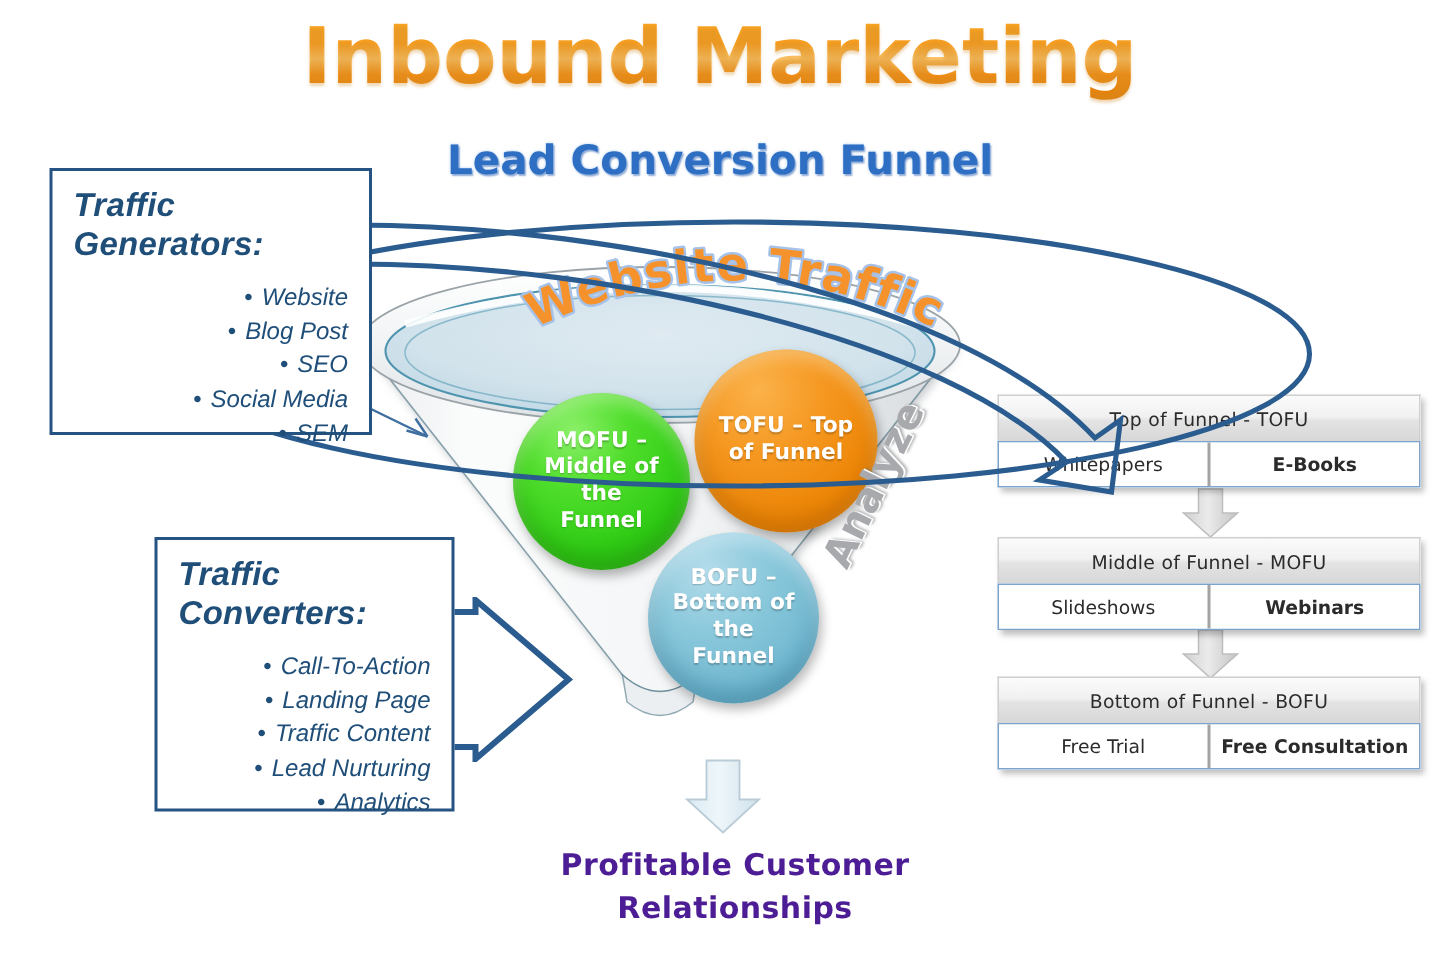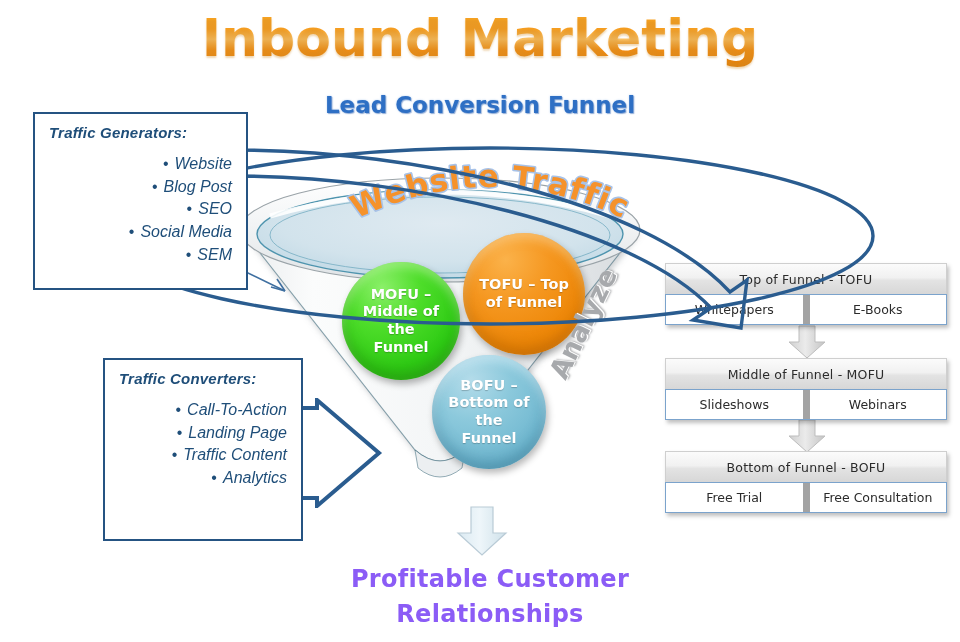--- a/index.html
+++ b/index.html
@@ -20,32 +20,32 @@
     text-shadow:0 2px 2px rgba(210,140,40,.35);
   }
   #main-title-shadow{
     position:absolute;left:0;top:8px;width:960px;text-align:center;
     font-size:52px;font-weight:bold;color:#E8A23A;z-index:-1;
     font-family:"DejaVu Sans", sans-serif;
     -webkit-text-stroke:3px #F2B35A;
   }
   #sub-title{
     position:absolute;left:0;top:92px;width:960px;text-align:center;
-    font-size:23px;font-weight:bold;color:#2E6FC4;
+    font-size:27px;font-weight:bold;color:#2E6FC4;
     font-family:"DejaVu Sans", sans-serif;
     text-shadow:1px 1px 1px rgba(40,90,170,.45),0 0 2px rgba(120,170,230,.6);
   }
 
   
   .info-box{
     position:absolute;border:2.5px solid #255382;background:#ffffff;
     padding:10px 14px 12px 14px;box-sizing:border-box;z-index:30;
   }
   .info-title{
-    font-size:15px;font-weight:bold;font-style:italic;color:#1F4E79;
+    font-size:22px;font-weight:bold;font-style:italic;color:#1F4E79;
     margin-bottom:12px;letter-spacing:.2px;
   }
   .info-list{margin:0;padding:0;list-style:none;}
   .info-list li{
     font-size:16px;font-style:italic;color:#1F4E79;line-height:1.42;
     white-space:nowrap;
     text-align:right;
   }
   .info-list li::before{content:"\2022";margin-right:6px;font-style:normal;}
   #box-generators{left:33px;top:112px;width:215px;height:178px;}
@@ -91,21 +91,21 @@
     position:absolute;left:543px;top:370px;z-index:21;
     font-family:"DejaVu Sans", sans-serif;font-size:27px;font-weight:bold;
     color:#A7A9AC;transform:rotate(-64deg);transform-origin:left top;
     text-shadow:1px 1px 0 #ffffff,2px 2px 2px rgba(110,112,115,.55);
     white-space:nowrap;
   }
 
   
   #outcome{
     position:absolute;left:300px;top:562px;width:380px;text-align:center;
-    font-size:24px;font-weight:bold;color:#8b5cf6;line-height:1.45;
+    font-size:20px;font-weight:bold;color:#4c1d95;line-height:1.45;
     font-family:"DejaVu Sans", sans-serif;letter-spacing:.3px;
   }
 
   
   .stage{
     position:absolute;left:665px;width:282px;z-index:25;
     box-shadow:2px 3px 4px rgba(0,0,0,.25);
   }
   .stage-head{
     height:30px;display:flex;align-items:center;justify-content:center;
@@ -113,21 +113,21 @@
     background:linear-gradient(180deg,#fbfbfb 0%,#f1f1f1 45%,#e3e3e3 55%,#d7d7d7 100%);
     border:1px solid #cfcfcf;border-bottom:none;
     font-family:"DejaVu Sans", sans-serif;
   }
   .stage-row{display:flex;border:1px solid #7BA3CC;background:#fff;}
   .stage-cell{
     flex:1;height:29px;display:flex;align-items:center;justify-content:center;
     font-size:12.5px;color:#2b2b2b;background:#ffffff;
     font-family:"DejaVu Sans", sans-serif;
   }
-  .stage-cell+.stage-cell{border-left:7px solid #a3a3a3;}
+  .stage-cell+.stage-cell{border-left:2px solid #a3a3a3;font-weight:bold;}
   #stage-tofu{top:263px;}
   #stage-mofu{top:358px;}
   #stage-bofu{top:451px;}
 
   .stage-arrow{position:absolute;left:787px;width:40px;height:34px;z-index:24;}
   #arrow-tofu-mofu{top:325px;}
   #arrow-mofu-bofu{top:419px;}
 
   #bottom-arrow{position:absolute;left:455px;top:505px;width:54px;height:52px;z-index:18;}
 
@@ -248,20 +248,21 @@
       <li>SEM</li>
     </ul>
   </div>
 
   <div class="info-box" id="box-converters">
     <div class="info-title">Traffic Converters:</div>
     <ul class="info-list">
       <li>Call-To-Action</li>
       <li>Landing Page</li>
       <li>Traffic Content</li>
+      <li>Lead Nurturing</li>
       <li>Analytics</li>
     </ul>
   </div>
 
   <div class="stage" id="stage-tofu">
     <div class="stage-head">Top of Funnel - TOFU</div>
     <div class="stage-row">
       <div class="stage-cell">Whitepapers</div>
       <div class="stage-cell">E-Books</div>
     </div>

